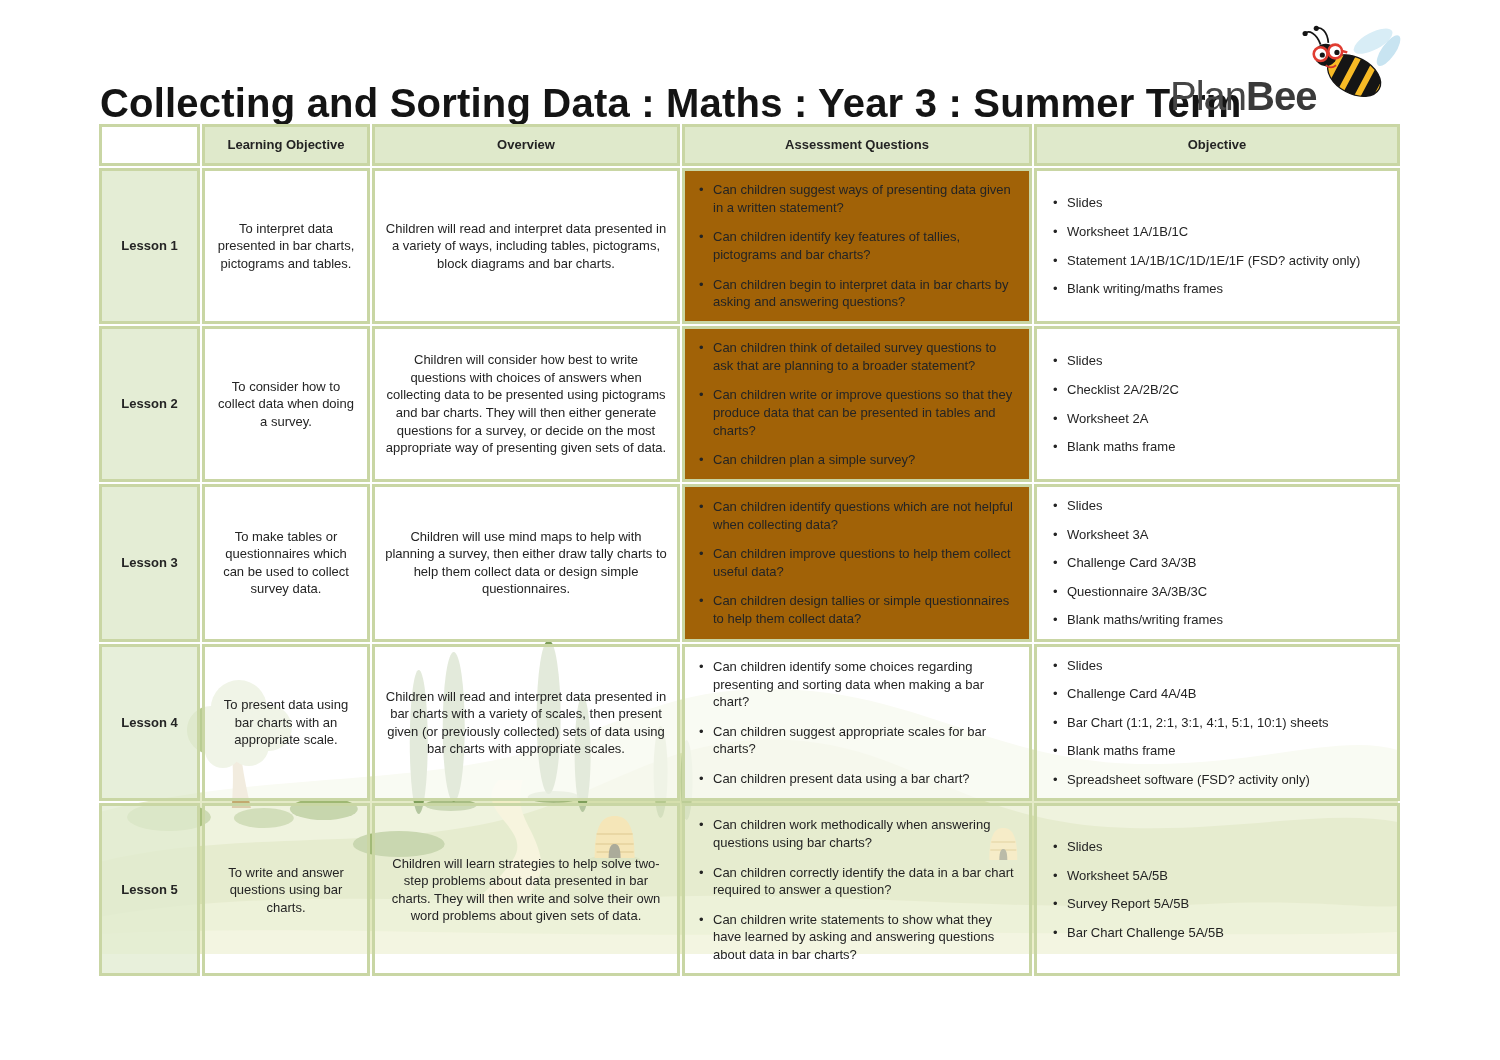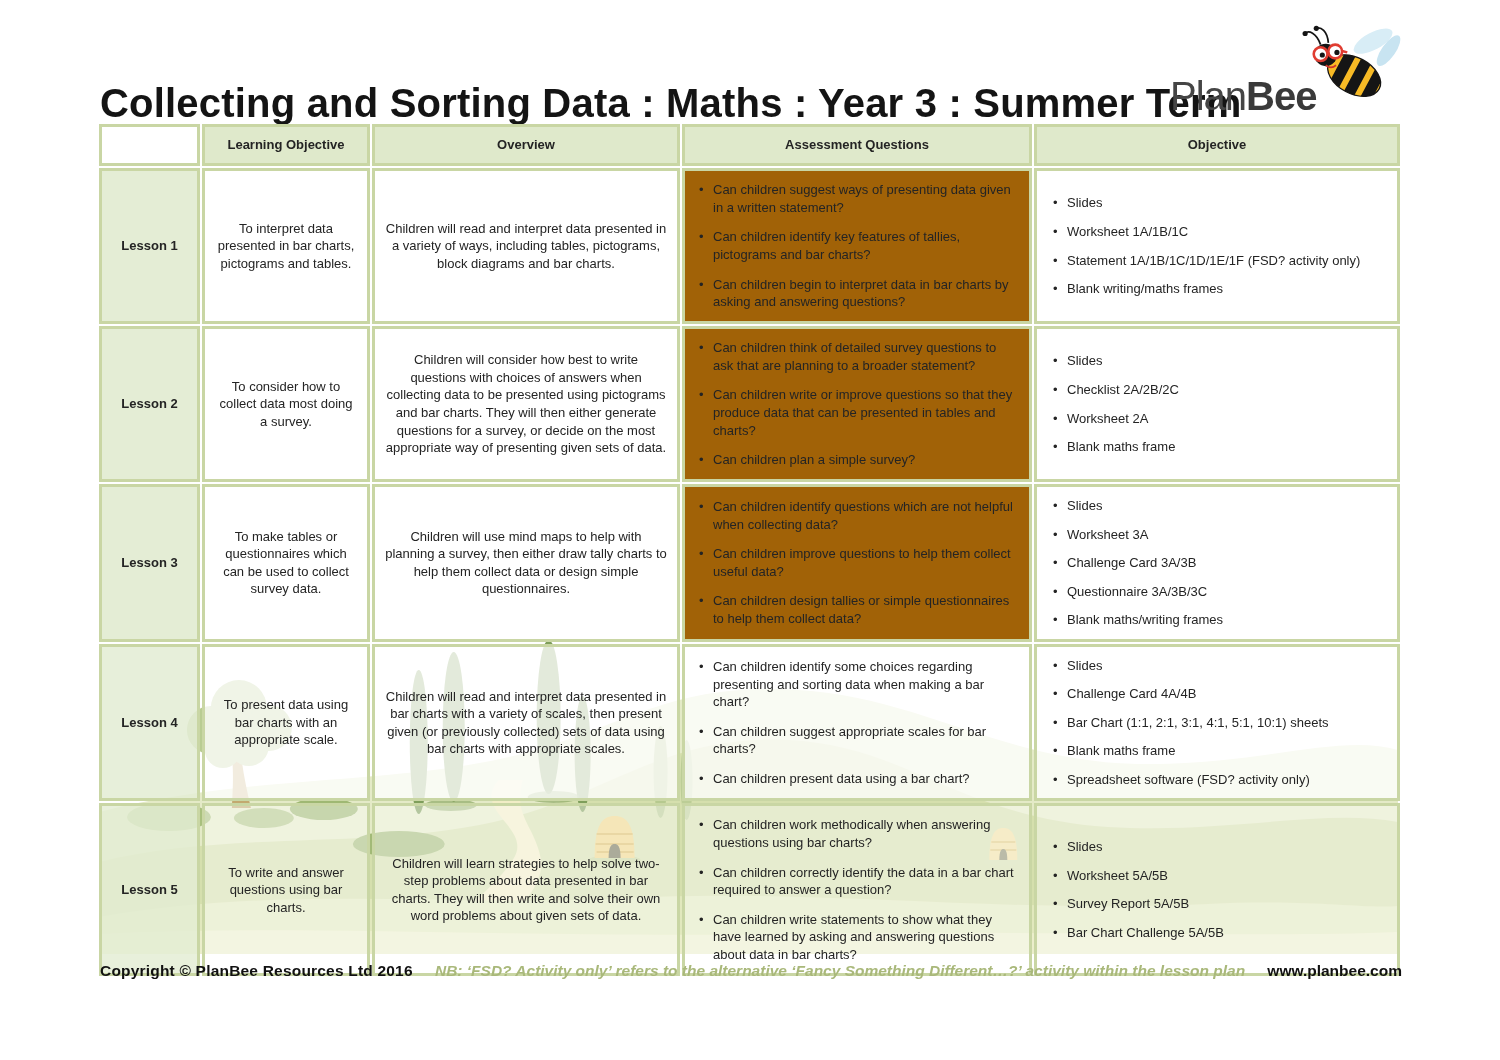--- a/index.html
+++ b/index.html
@@ -213,21 +213,21 @@
           <li>Slides</li>
           <li>Worksheet 1A/1B/1C</li>
           <li>Statement 1A/1B/1C/1D/1E/1F (FSD? activity only)</li>
           <li>Blank writing/maths frames</li>
         </ul>
       </td>
     </tr>
 
     <tr class="lesson-row row-2">
       <td class="lesson-cell">Lesson 2</td>
-      <td class="obj-cell">To consider how to collect data most doing a survey.</td>
+      <td class="obj-cell">To consider how to collect data when doing a survey.</td>
       <td class="ov-cell">Children will consider how best to write questions with choices of answers when collecting data to be presented using pictograms and bar charts. They will then either generate questions for a survey, or decide on the most appropriate way of presenting given sets of data.</td>
       <td class="q-cell">
         <ul class="blist">
           <li>Can children think of detailed survey questions to ask that are planning to a broader statement?</li>
           <li>Can children write or improve questions so that they produce data that can be presented in tables and charts?</li>
           <li>Can children plan a simple survey?</li>
         </ul>
       </td>
       <td class="r-cell">
         <ul class="blist rlist">
@@ -299,19 +299,14 @@
           <li>Slides</li>
           <li>Worksheet 5A/5B</li>
           <li>Survey Report 5A/5B</li>
           <li>Bar Chart Challenge 5A/5B</li>
         </ul>
       </td>
     </tr>
   </tbody>
     </table>
 
-  <div class="footer">
-    <span class="copyright">Copyright © PlanBee Resources Ltd 2016</span>
-    <span class="note">NB: ‘FSD? Activity only’ refers to the alternative ‘Fancy Something Different…?’ activity within the lesson plan</span>
-    <span class="website">www.planbee.com</span>
-  </div>
 
 </div>
 
 </body></html>

